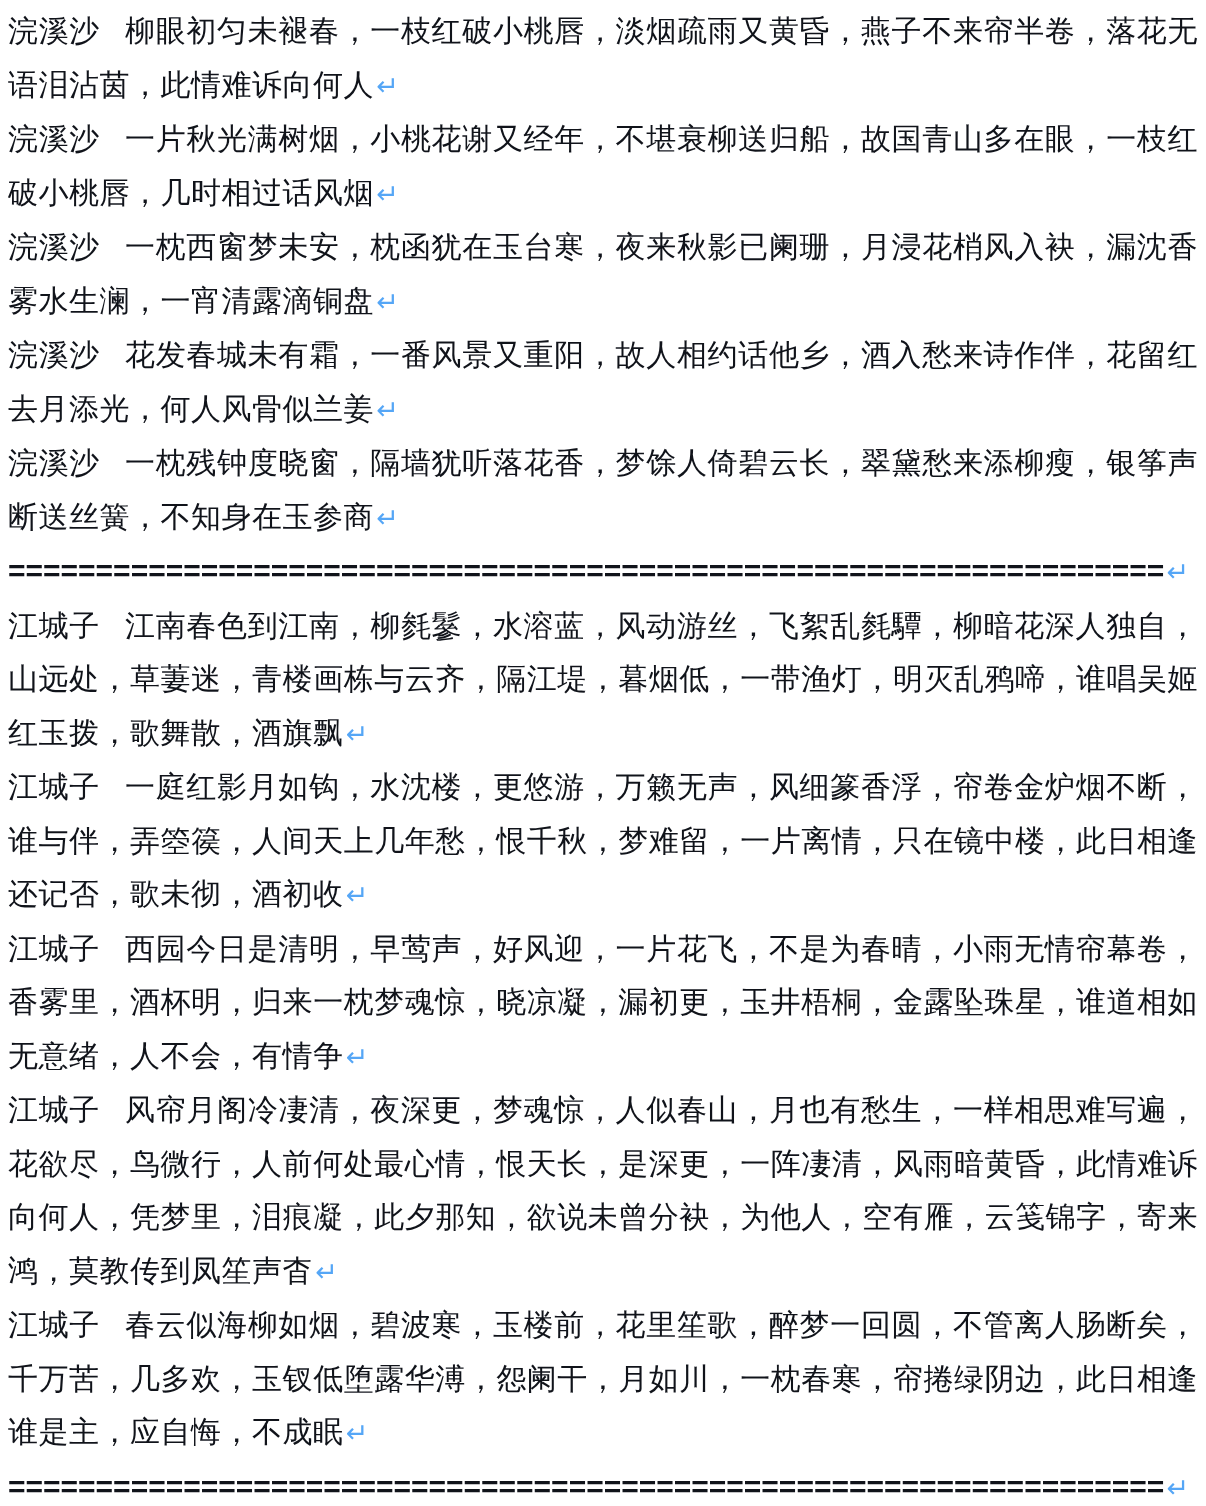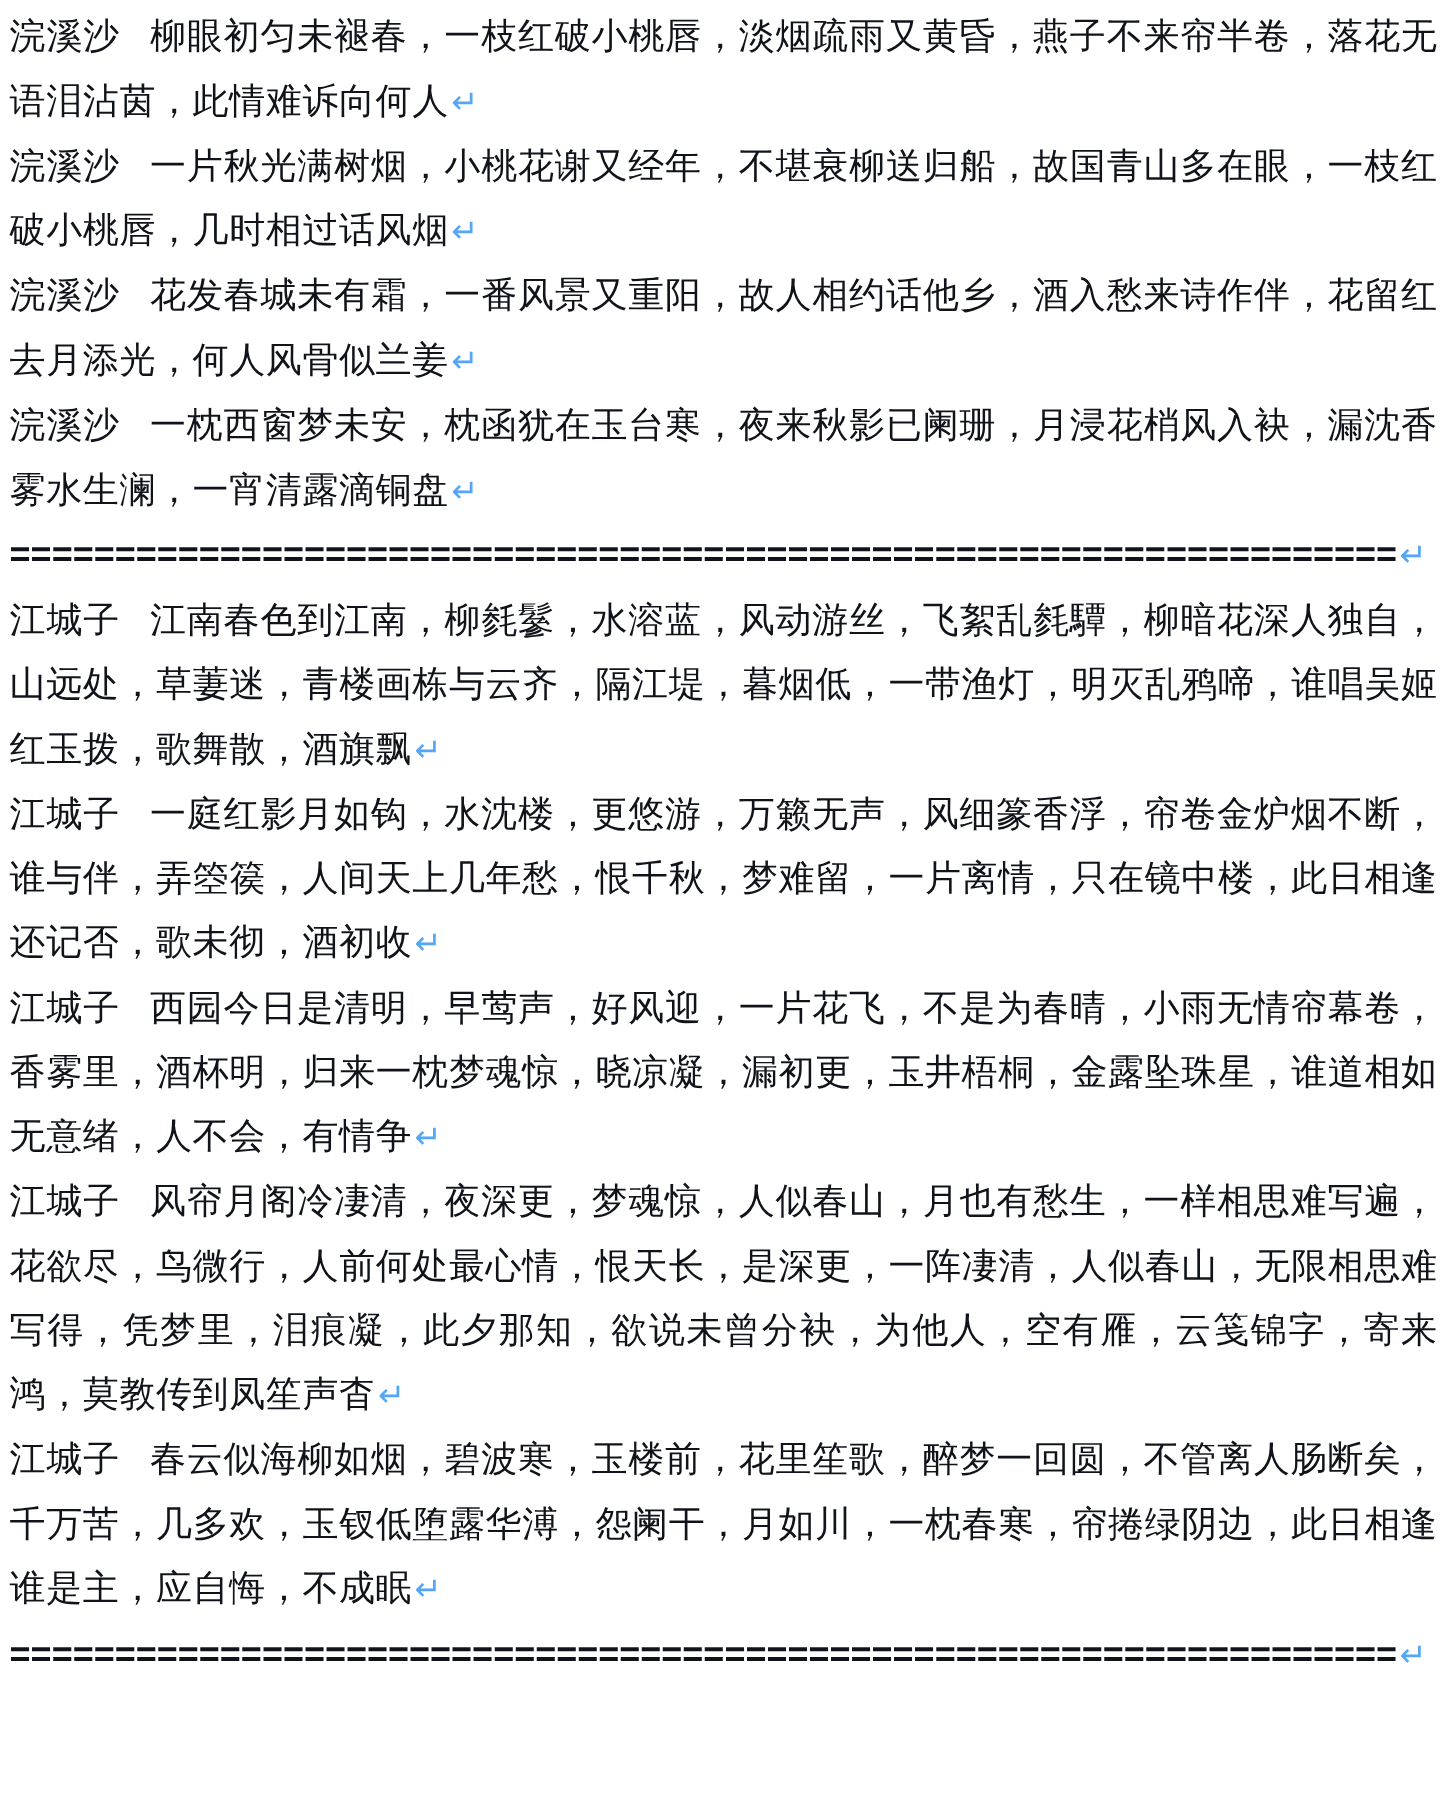--- a/index.html
+++ b/index.html
@@ -47,22 +47,23 @@
     white-space: nowrap;
   }
 </style>
 </head>
 <body>
 
 <div class="doc">
 
 <p class="para"><span class="tune">浣溪沙</span><span class="body">柳眼初匀未褪春，一枝红破小桃唇，淡烟疏雨又黄昏，燕子不来帘半卷，落花无语泪沾茵，此情难诉向何人</span><span class="pilcrow">↵</span></p>
     <p class="para"><span class="tune">浣溪沙</span><span class="body">一片秋光满树烟，小桃花谢又经年，不堪衰柳送归船，故国青山多在眼，一枝红破小桃唇，几时相过话风烟</span><span class="pilcrow">↵</span></p>
+    <p class="para"><span class="tune">浣溪沙</span><span class="body">一枕西窗梦未安，枕函犹在玉台寒，夜来秋影已阑珊，月浸花梢风入袂，漏沈香雾水生澜，一宵清露滴铜盘</span><span class="pilcrow">↵</span></p>
     <p class="para"><span class="tune">浣溪沙</span><span class="body">花发春城未有霜，一番风景又重阳，故人相约话他乡，酒入愁来诗作伴，花留红去月添光，何人风骨似兰姜</span><span class="pilcrow">↵</span></p>
-    <p class="para"><span class="tune">浣溪沙</span><span class="body">一枕西窗梦未安，枕函犹在玉台寒，夜来秋影已阑珊，月浸花梢风入袂，漏沈香雾水生澜，一宵清露滴铜盘</span><span class="pilcrow">↵</span></p>
+    <p class="para"><span class="tune">浣溪沙</span><span class="body">一枕残钟度晓窗，隔墙犹听落花香，梦馀人倚碧云长，翠黛愁来添柳瘦，银筝声断送丝簧，不知身在玉参商</span><span class="pilcrow">↵</span></p>
     <p class="para separator"><span class="body">==================================================================</span><span class="pilcrow">↵</span></p>
     <p class="para"><span class="tune">江城子</span><span class="body">江南春色到江南，柳毵鬖，水溶蓝，风动游丝，飞絮乱毵驔，柳暗花深人独自，山远处，草萋迷，青楼画栋与云齐，隔江堤，暮烟低，一带渔灯，明灭乱鸦啼，谁唱吴姬红玉拨，歌舞散，酒旗飘</span><span class="pilcrow">↵</span></p>
     <p class="para"><span class="tune">江城子</span><span class="body">一庭红影月如钩，水沈楼，更悠游，万籁无声，风细篆香浮，帘卷金炉烟不断，谁与伴，弄箜篌，人间天上几年愁，恨千秋，梦难留，一片离情，只在镜中楼，此日相逢还记否，歌未彻，酒初收</span><span class="pilcrow">↵</span></p>
     <p class="para"><span class="tune">江城子</span><span class="body">西园今日是清明，早莺声，好风迎，一片花飞，不是为春晴，小雨无情帘幕卷，香雾里，酒杯明，归来一枕梦魂惊，晓凉凝，漏初更，玉井梧桐，金露坠珠星，谁道相如无意绪，人不会，有情争</span><span class="pilcrow">↵</span></p>
-    <p class="para"><span class="tune">江城子</span><span class="body">风帘月阁冷凄清，夜深更，梦魂惊，人似春山，月也有愁生，一样相思难写遍，花欲尽，鸟微行，人前何处最心情，恨天长，是深更，一阵凄清，人似春山，无限相思难写得，凭梦里，泪痕凝，此夕那知，欲说未曾分袂，为他人，空有雁，云笺锦字，寄来鸿，莫教传到凤笙声杳</span><span class="pilcrow">↵</span></p>
+    <p class="para"><span class="tune">江城子</span><span class="body">风帘月阁冷凄清，夜深更，梦魂惊，人似春山，月也有愁生，一样相思难写遍，花欲尽，鸟微行，人前何处最心情，恨天长，是深更，一阵凄清，风雨暗黄昏，此情难诉向何人，凭梦里，泪痕凝，此夕那知，欲说未曾分袂，为他人，空有雁，云笺锦字，寄来鸿，莫教传到凤笙声杳</span><span class="pilcrow">↵</span></p>
     <p class="para"><span class="tune">江城子</span><span class="body">春云似海柳如烟，碧波寒，玉楼前，花里笙歌，醉梦一回圆，不管离人肠断矣，千万苦，几多欢，玉钗低堕露华溥，怨阑干，月如川，一枕春寒，帘捲绿阴边，此日相逢谁是主，应自悔，不成眠</span><span class="pilcrow">↵</span></p>
     <p class="para separator"><span class="body">==================================================================</span><span class="pilcrow">↵</span></p>
   </div>
 
 </body></html>

